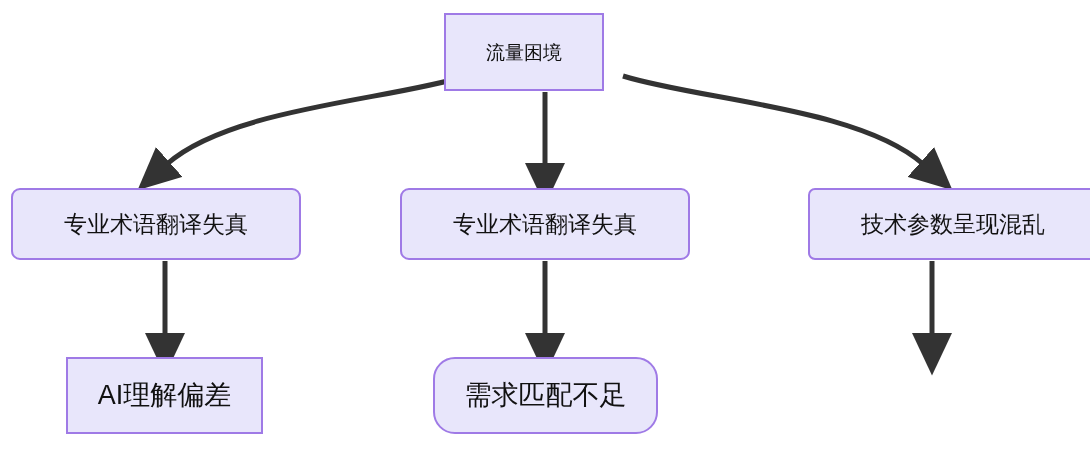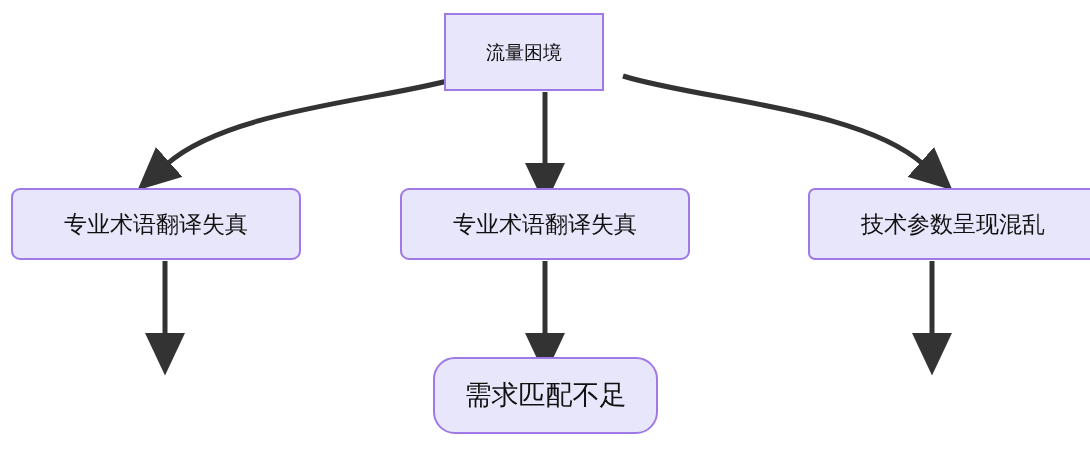--- a/index.html
+++ b/index.html
@@ -103,19 +103,22 @@
   </div>
 
   <div class="node shape-round mid" id="node-mid-2">
     <span class="node-label">专业术语翻译失真</span>
   </div>
 
   <div class="node shape-round mid" id="node-mid-3">
     <span class="node-label">技术参数呈现混乱</span>
   </div>
 
+  <div class="node shape-rect leaf" id="node-leaf-1">
+    <span class="node-label">AI理解偏差</span>
+  </div>
 
   <div class="node shape-rect leaf" id="node-leaf-2">
     <span class="node-label">需求匹配不足</span>
   </div>
 
 
 </div>
 
 </body></html>

